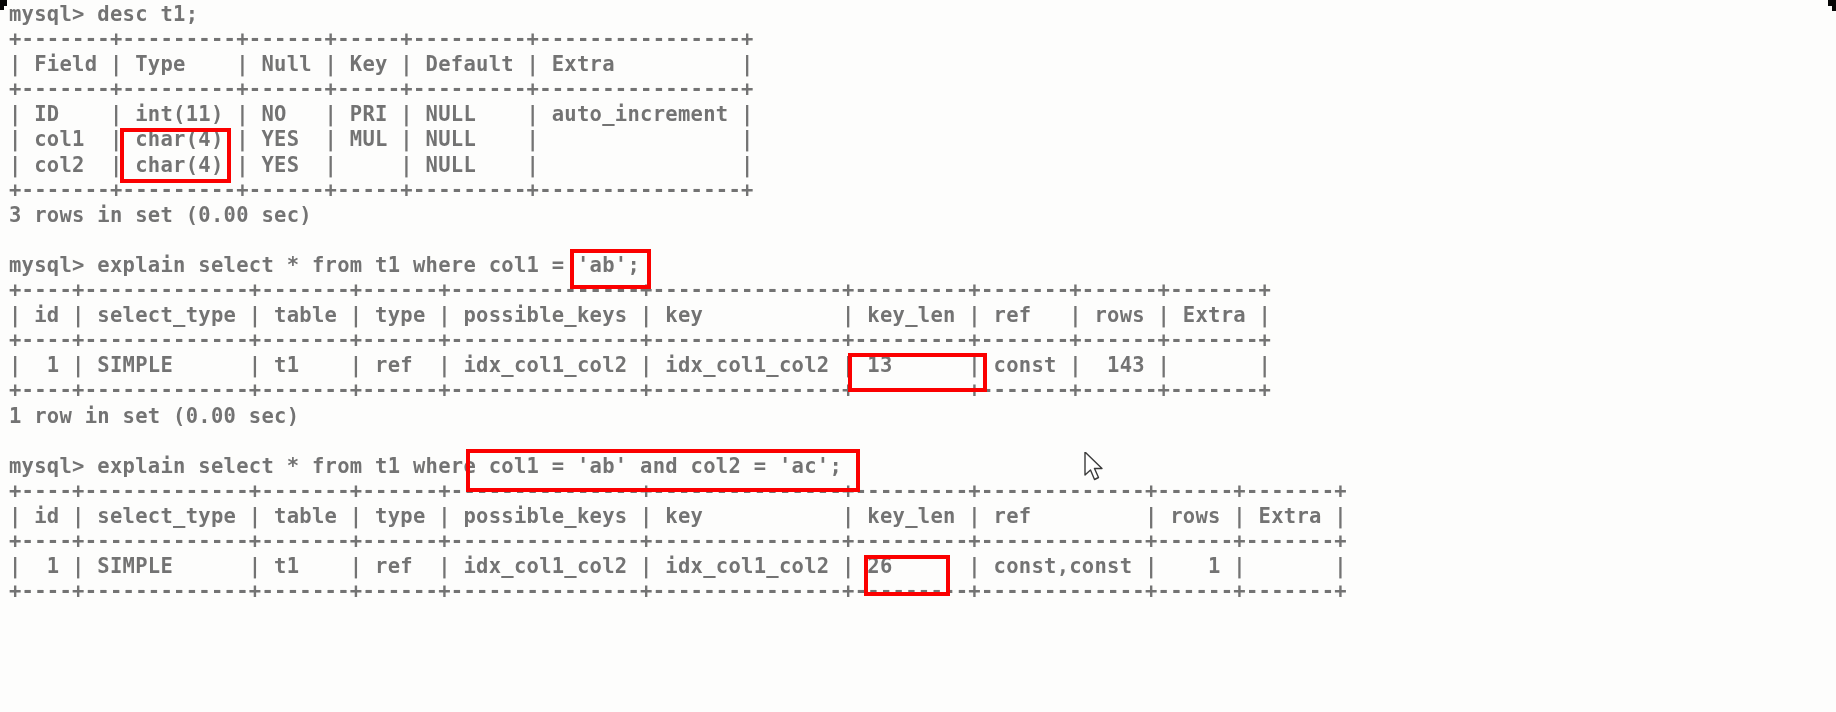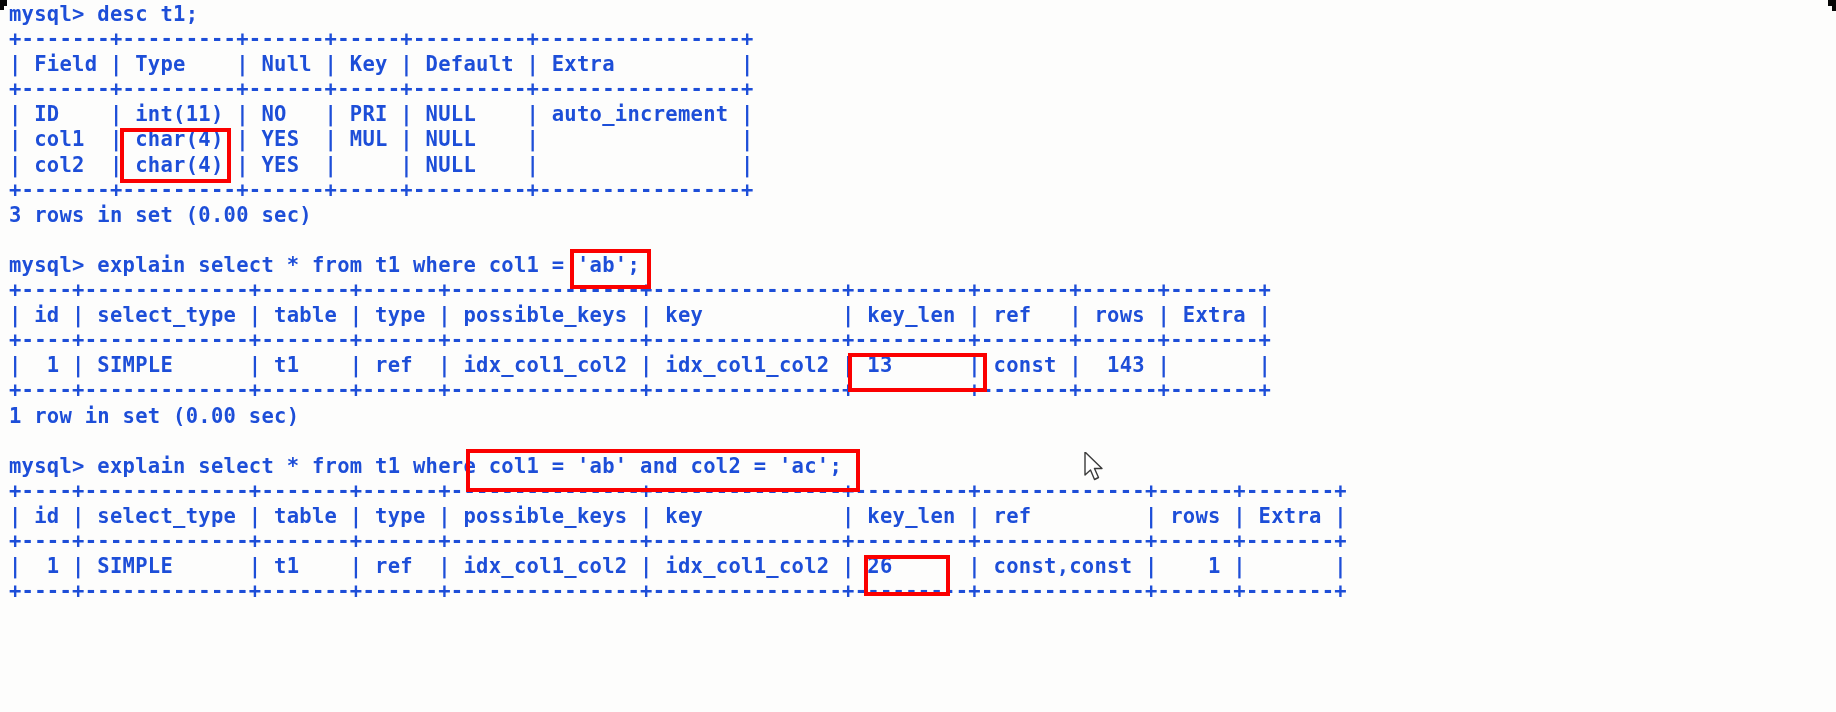--- a/index.html
+++ b/index.html
@@ -16,21 +16,21 @@
     font-family: "DejaVu Sans Mono", "Liberation Mono", monospace;
   }
   #terminal {
     position: absolute;
     left: 9px;
     top: 2px;
     font-family: "DejaVu Sans Mono", "Liberation Mono", monospace;
     font-size: 20.5px;
     line-height: 25.1px;
     letter-spacing: 0.28px;
-    color: #1d4ed8;
+    color: #737373;
     white-space: pre;
     font-weight: 700;
     -webkit-font-smoothing: none;
   }
   .tline {
     white-space: pre;
     height: 25.1px;
   }
   
   .annot {

